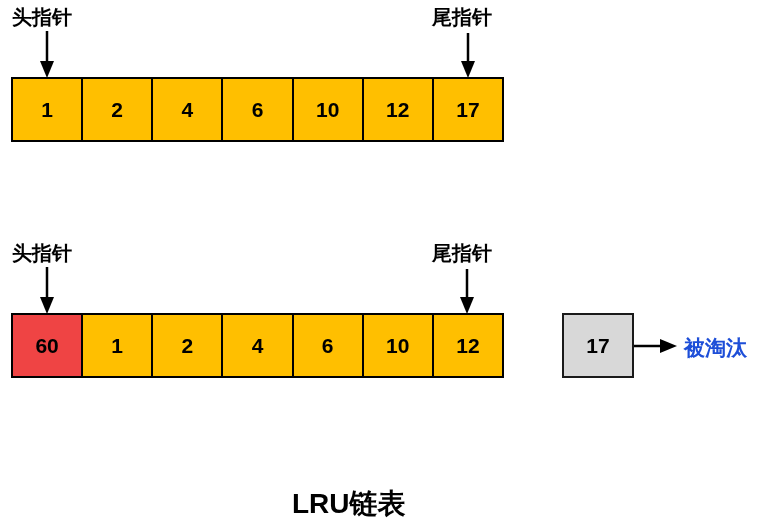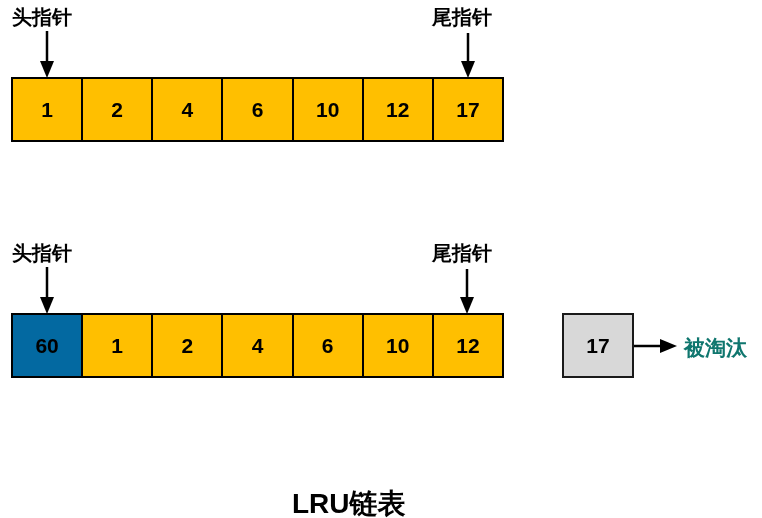--- a/index.html
+++ b/index.html
@@ -63,21 +63,21 @@
     font-size: 21px;
     font-weight: bold;
     color: #000;
   }
   #evicted-label {
     position: absolute;
     left: 684px;
     top: 334px;
     font-size: 21px;
     font-weight: bold;
-    color: #0f766e;
+    color: #1d4ed8;
     white-space: nowrap;
   }
   #diagram-title {
     position: absolute;
     left: 292px;
     top: 485px;
     font-size: 28px;
     font-weight: bold;
     color: #000;
     white-space: nowrap;
@@ -123,21 +123,21 @@
       <div class="cell" style="background: rgb(255, 191, 0);">10</div>
       <div class="cell" style="background: rgb(255, 191, 0);">12</div>
       <div class="cell" style="background: rgb(255, 191, 0);">17</div>
     </div>
 
   <div class="ptr-label" style="left:12px; top:242px">头指针</div>
 
   <div class="ptr-label" style="left:432px; top:242px">尾指针</div>
 
   <div class="list-row" id="row-after" style="top:313px">
-      <div class="cell" style="background: #0369a1;">60</div>
+      <div class="cell" style="background: #ef4444;">60</div>
       <div class="cell" style="background: rgb(255, 191, 0);">1</div>
       <div class="cell" style="background: rgb(255, 191, 0);">2</div>
       <div class="cell" style="background: rgb(255, 191, 0);">4</div>
       <div class="cell" style="background: rgb(255, 191, 0);">6</div>
       <div class="cell" style="background: rgb(255, 191, 0);">10</div>
       <div class="cell" style="background: rgb(255, 191, 0);">12</div>
     </div>
 
   <div id="evicted-cell" style="background: rgb(216, 216, 216);">17</div>
 

